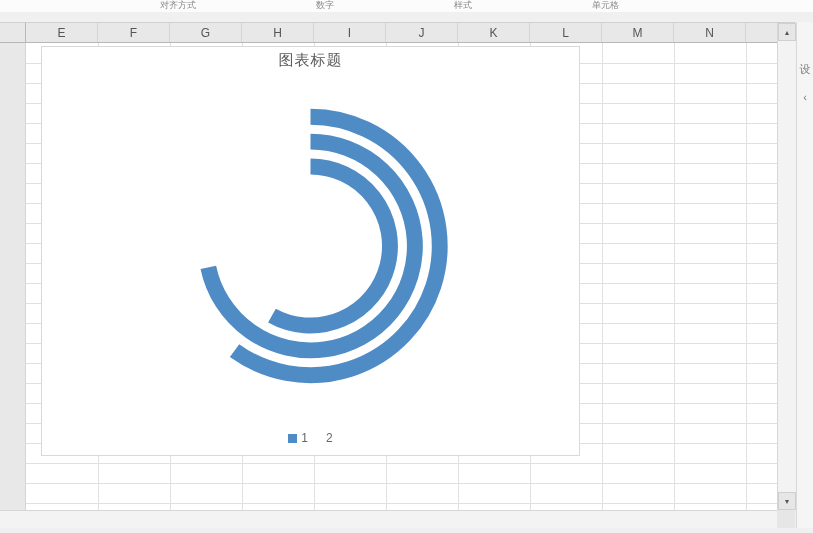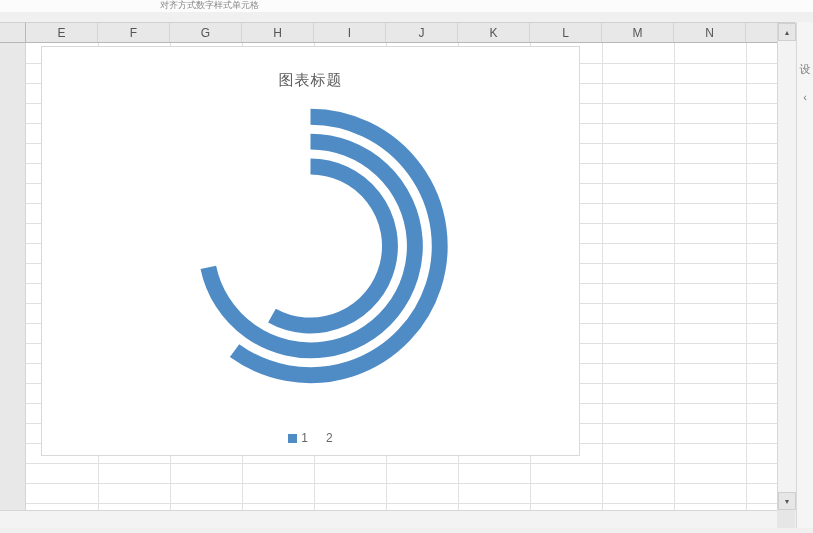--- a/index.html
+++ b/index.html
@@ -9,20 +9,21 @@
       background: #f0f0f0;
       font-family: "Microsoft YaHei", Arial, sans-serif;
       font-size: 12px;
       overflow: hidden;
       position: relative;
     }
     .ribbon-strip {
       height: 12px;
       background: #fcfcfc;
       display: flex;
+      gap: 120px;
       padding-left: 160px;
       color: #888;
       font-size: 9px;
       align-items: flex-start;
       line-height: 10px;
     }
     .sheet-area {
       position: absolute;
       top: 22px;
       left: 0;
@@ -124,21 +125,21 @@
       position: absolute;
       top: 3px; left: 15px;
       width: 539px; height: 410px;
       background: #ffffff;
       border: 1px solid #d9d9d9;
     }
     .chart-title {
       text-align: center;
       font-size: 15px;
       color: #5a5a5a;
-      margin-top: 24px;
+      margin-top: 4px;
       letter-spacing: 1px;
     }
     .chart-canvas {
       position: absolute;
       top: 30px; left: 0; right: 0; bottom: 40px;
     }
     .chart-canvas svg { width: 100%; height: 100%; }
     .ring { fill: none; stroke: #4f8cc6; stroke-width: 16; }
     .legend {
       position: absolute;

